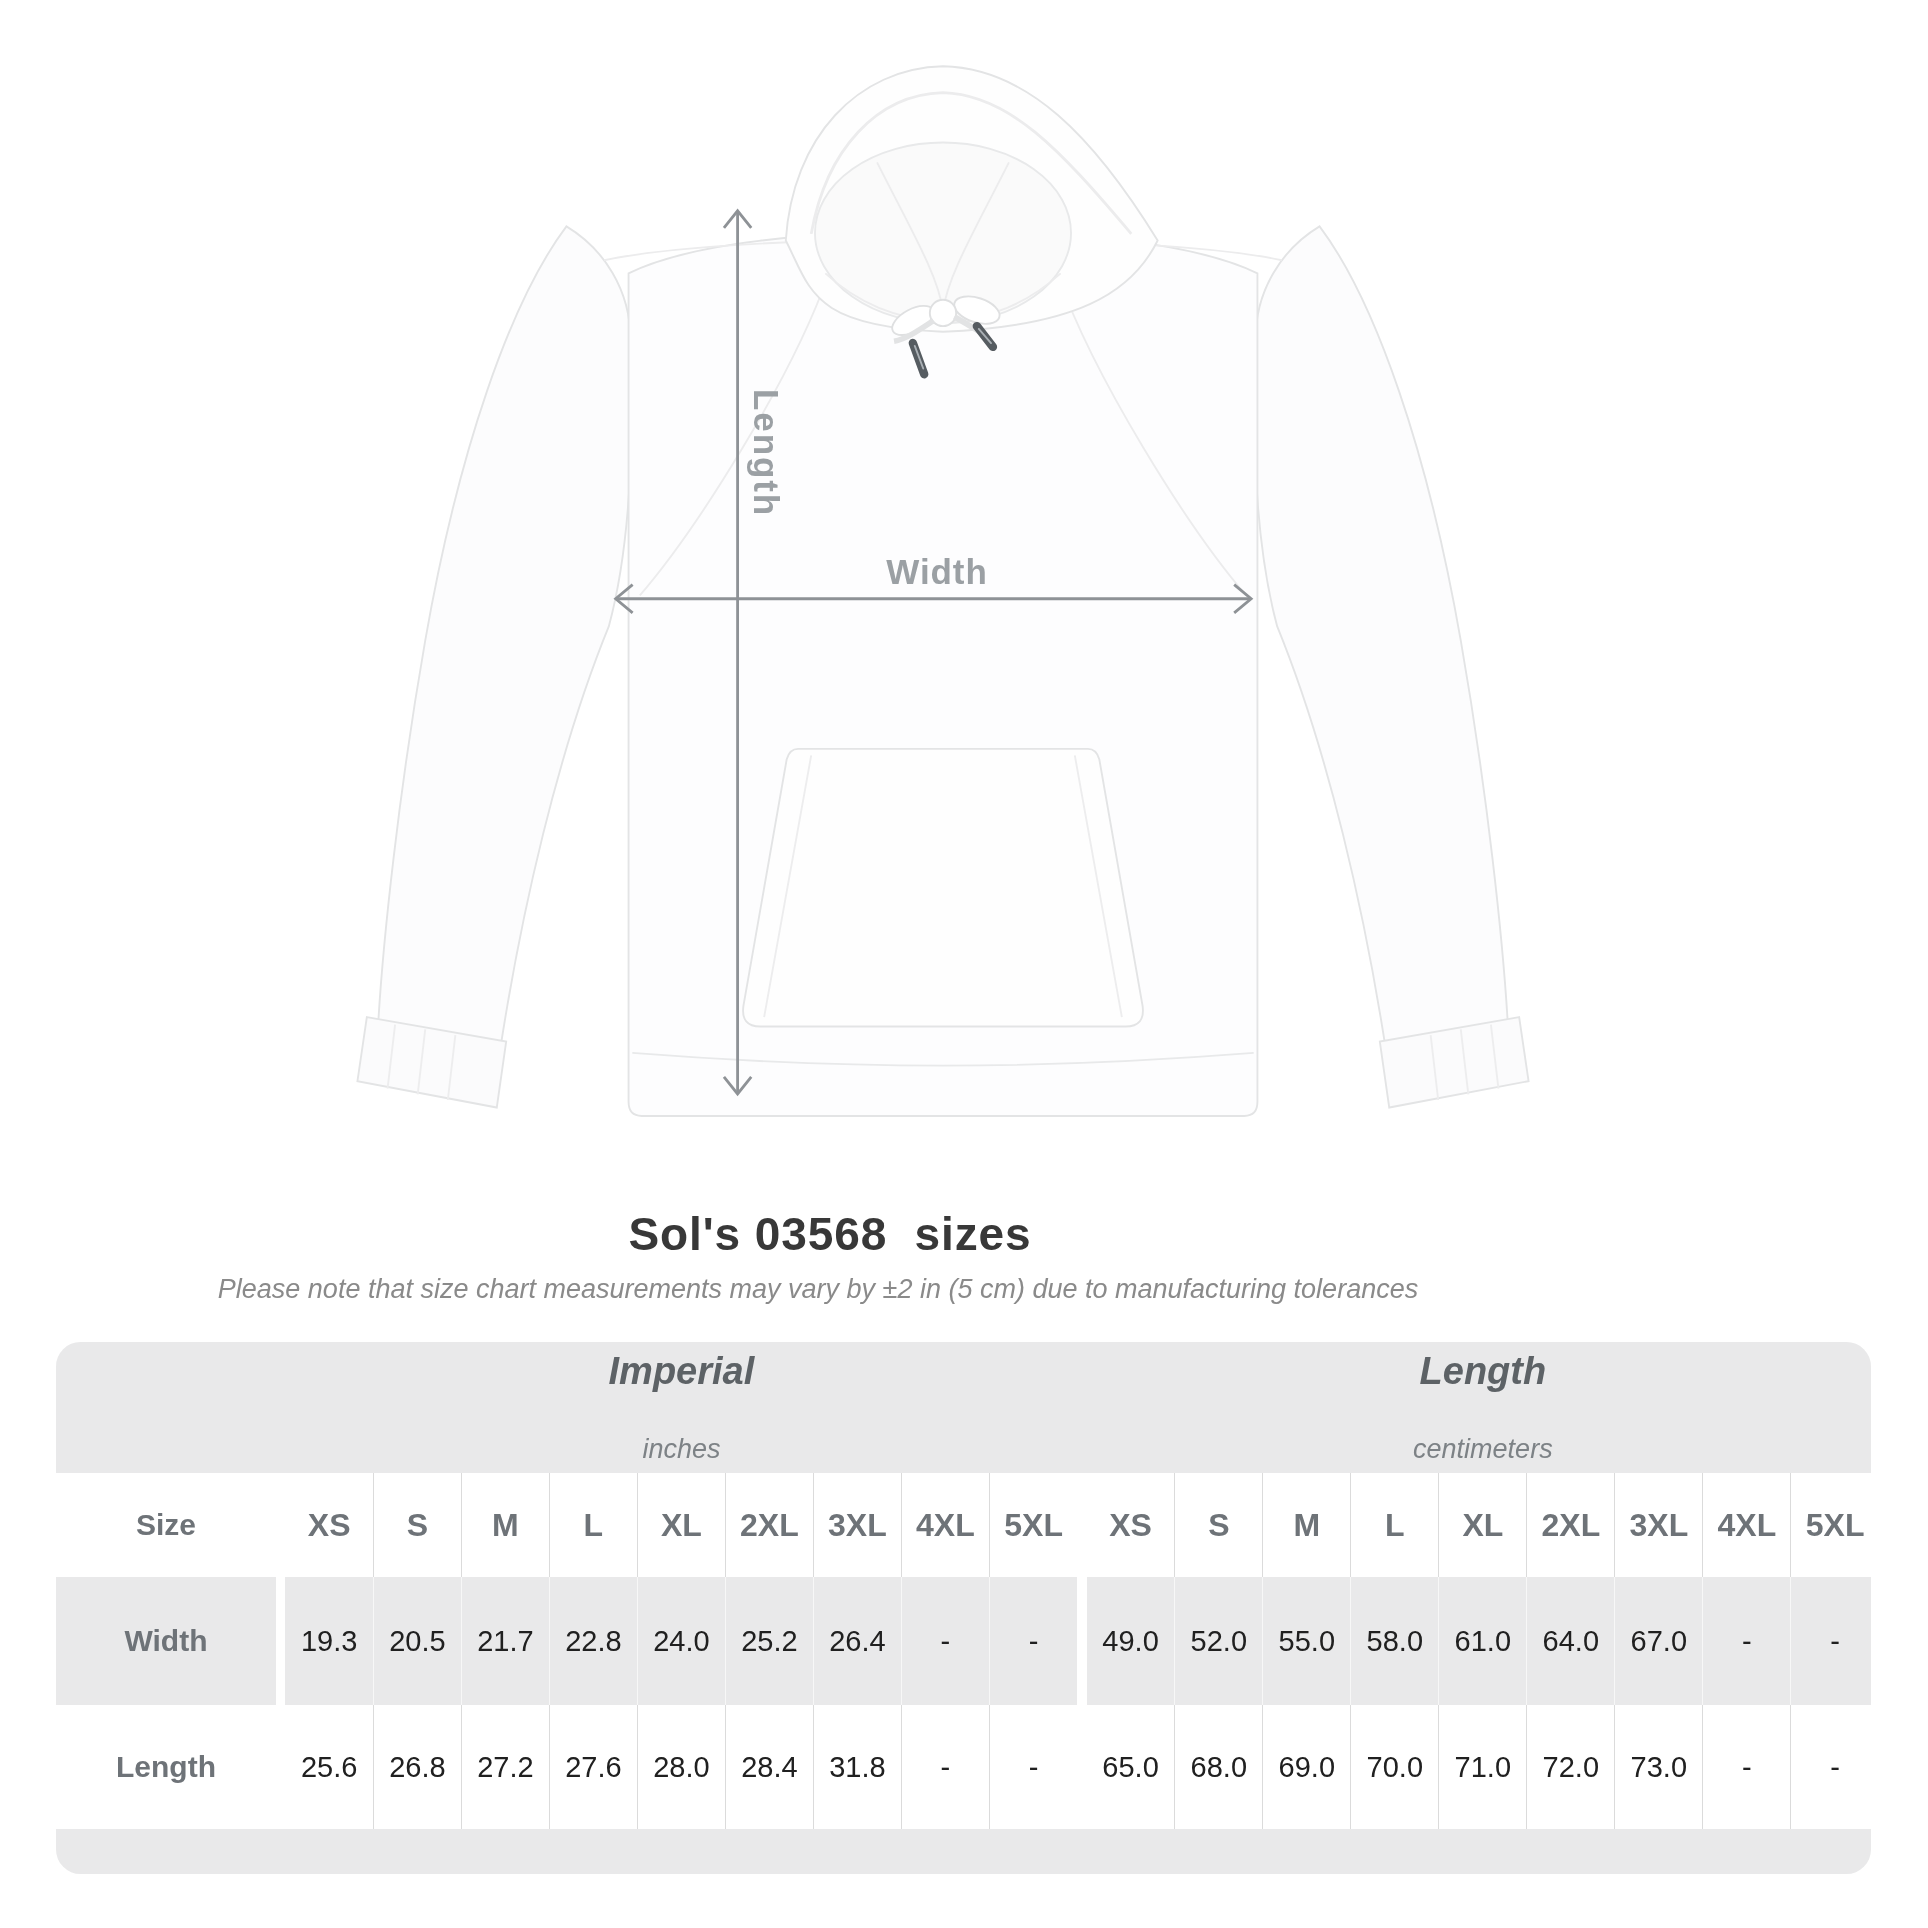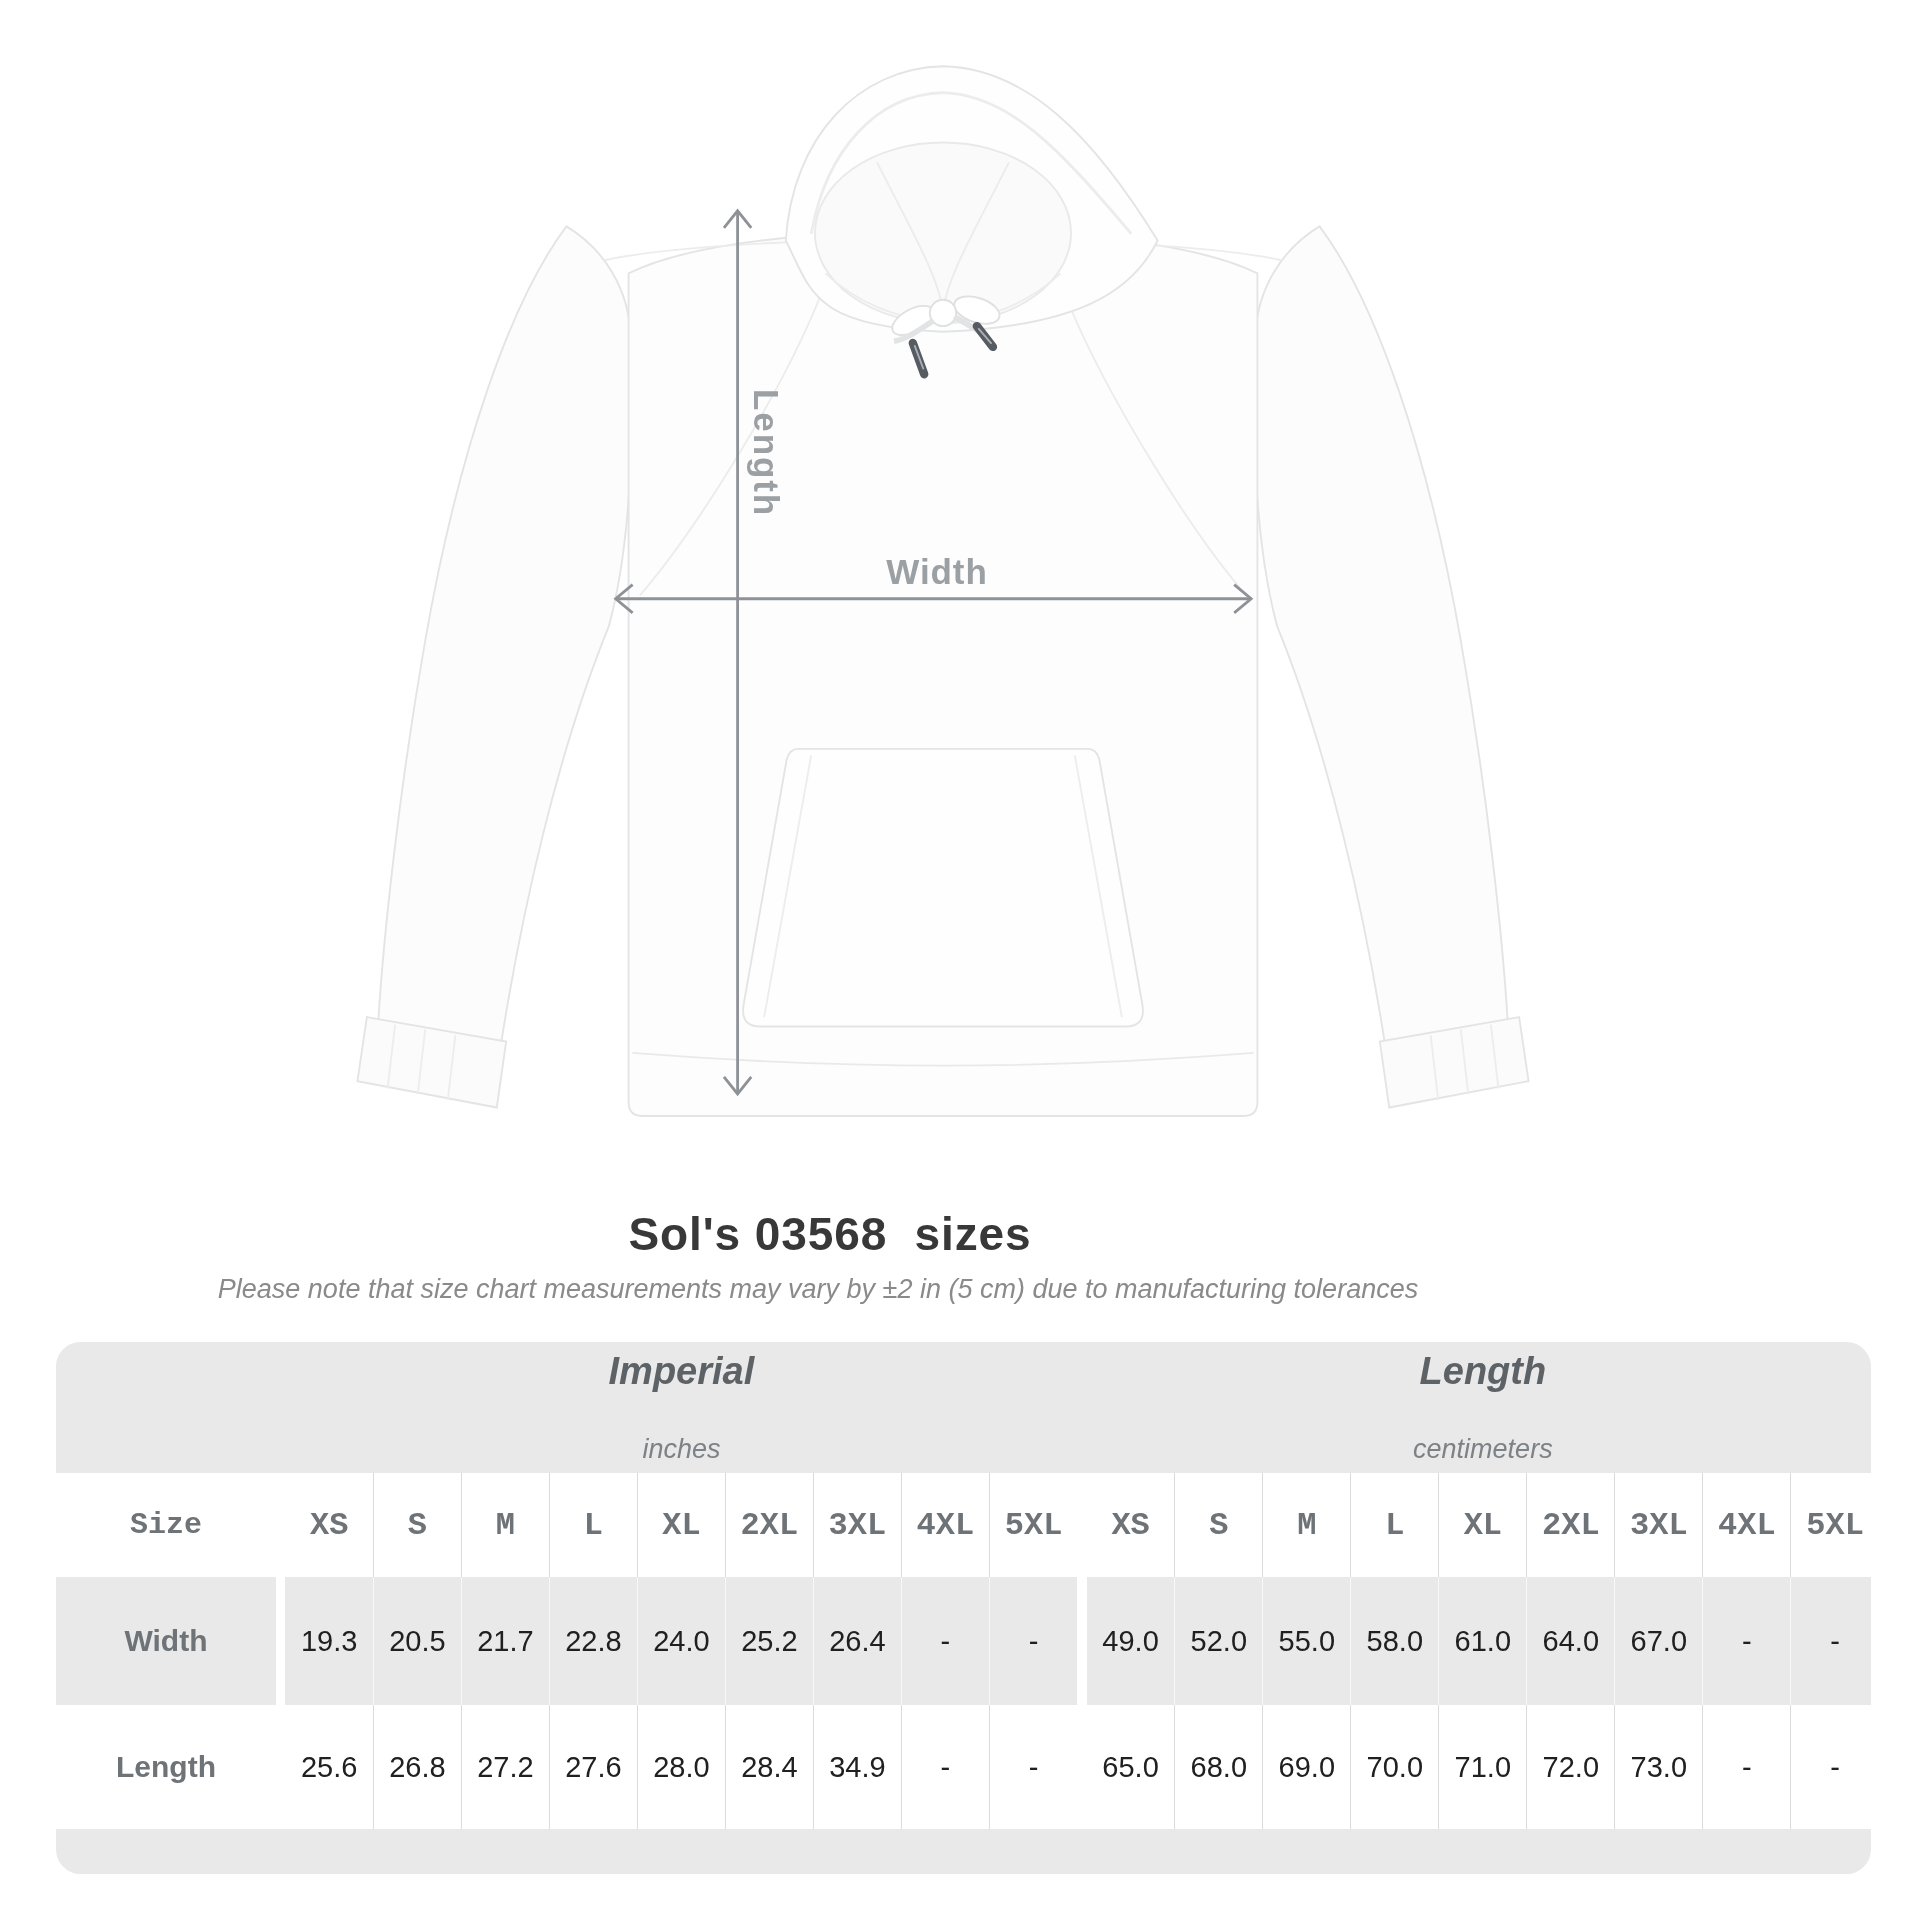--- a/index.html
+++ b/index.html
@@ -36,21 +36,21 @@
   
   .size-table{
     position:absolute;left:56px;top:1342px;width:1815px;height:532px;
     border-radius:24.5px;overflow:hidden;background:#ffffff;
   }
   .size-table table{border-collapse:collapse;table-layout:fixed;width:100%;height:100%;}
   .size-table td,.size-table th{padding:0;vertical-align:middle;text-align:center;}
 
   tr.band td{background:#e9e9ea;}
   tr.band{height:116px;}
-  tr.row-size{height:92px;font-family:Liberation Mono, monospace;}
+  tr.row-size{height:92px;}
   tr.row-width{height:113px;}
   tr.row-length{height:109px;}
   tr.foot{height:40px;}
   tr.foot td{background:#e9e9ea;}
 
   tr.row-width td{background:#e9e9ea;}
   tr.row-size td,tr.row-length td{background:#ffffff;}
   tr.row-width td.gap,tr.row-size td.gap,tr.row-length td.gap{background:#ffffff;}
 
   .group-name{font-size:38px;font-weight:bold;font-style:italic;color:#5d6266;}
@@ -214,21 +214,21 @@
 
     <tr class="row-length">
       <td class="row-label">Length</td>
       <td class="gap"></td>
       <td class="val">25.6</td>
       <td class="val sep">26.8</td>
       <td class="val sep">27.2</td>
       <td class="val sep">27.6</td>
       <td class="val sep">28.0</td>
       <td class="val sep">28.4</td>
-      <td class="val sep">34.9</td>
+      <td class="val sep">31.8</td>
       <td class="val sep">-</td>
       <td class="val sep">-</td>
       <td class="gap"></td>
       <td class="val">65.0</td>
       <td class="val sep">68.0</td>
       <td class="val sep">69.0</td>
       <td class="val sep">70.0</td>
       <td class="val sep">71.0</td>
       <td class="val sep">72.0</td>
       <td class="val sep">73.0</td>

